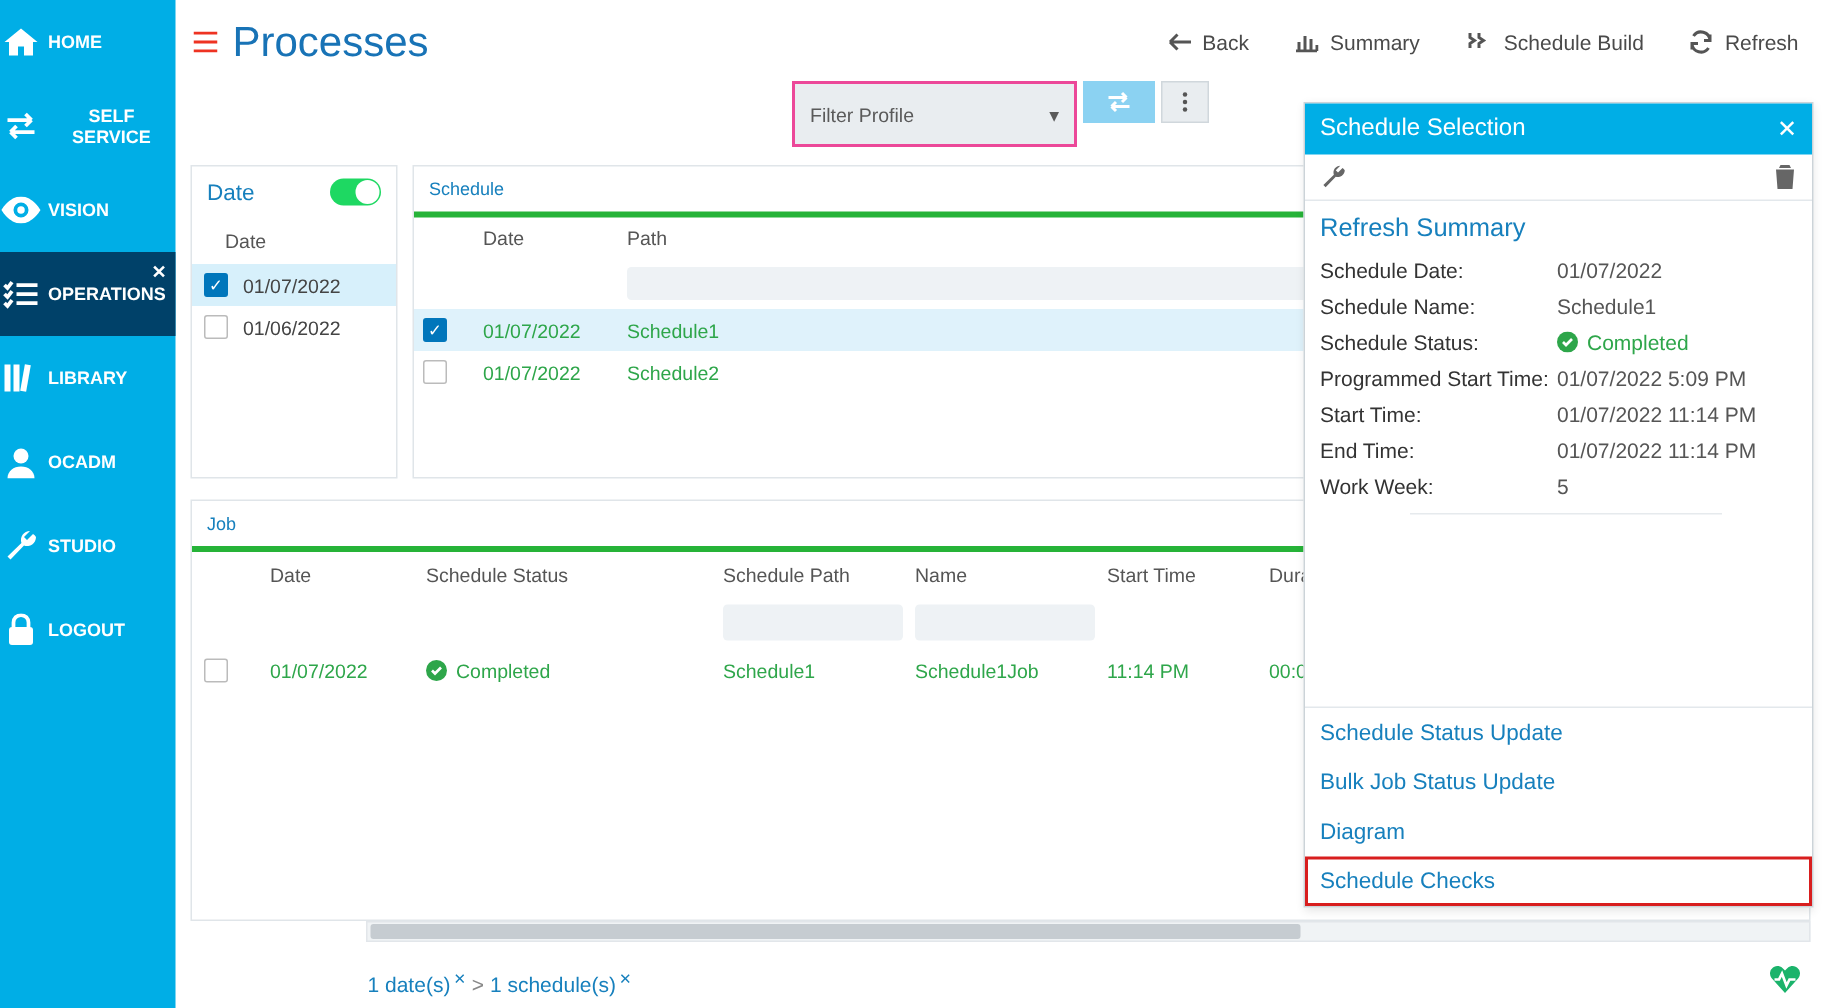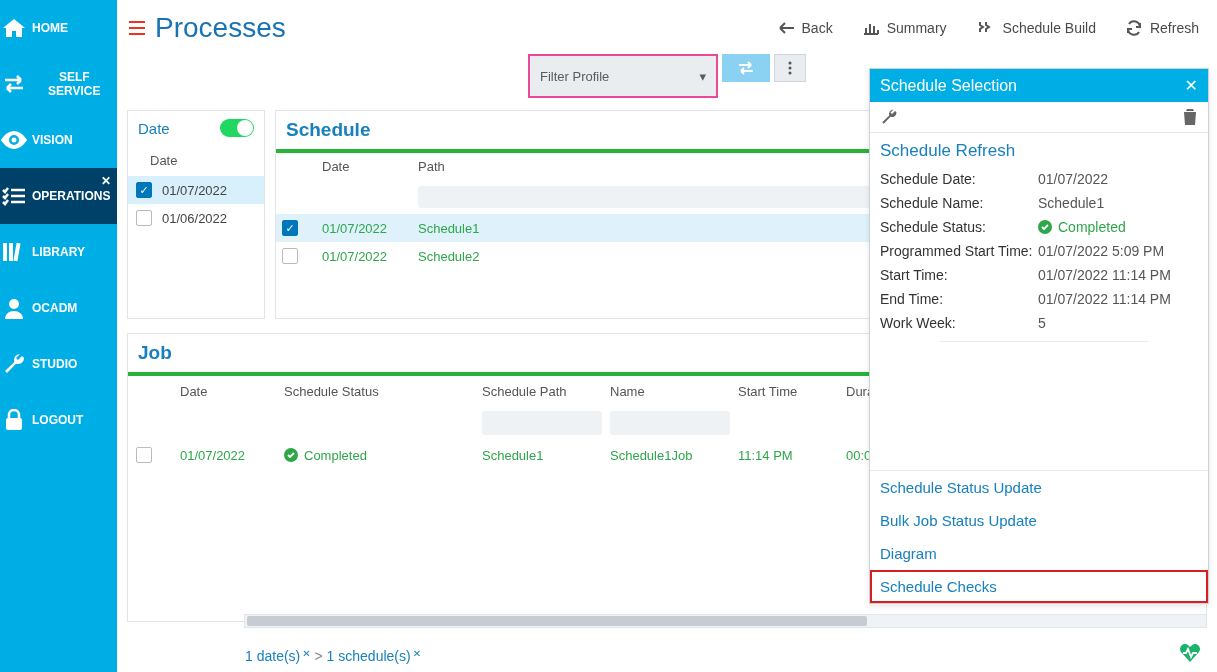--- a/index.html
+++ b/index.html
@@ -31,21 +31,21 @@
   .date-panel-hdr { display: flex; align-items: center; justify-content: space-between; padding: 8px 10px; color: #1780bd; font-size: 15px; }
   .toggle { width: 34px; height: 18px; background: #1ed862; border-radius: 9px; position: relative; }
   .toggle::after { content: ""; position: absolute; right: 1px; top: 1px; width: 16px; height: 16px; background: #fff; border-radius: 50%; }
   .date-panel-col { padding: 8px 22px; font-size: 13px; color: #555; }
   .date-row { display: flex; align-items: center; gap: 10px; padding: 6px 8px; font-size: 13px; color: #444; }
   .date-row.selected { background: #d7f0fb; }
   .cb { width: 16px; height: 16px; border: 1px solid #bbb; background: #fff; border-radius: 2px; display: inline-flex; align-items: center; justify-content: center; }
   .cb.checked { background: #0076bb; border-color: #0076bb; color: #fff; font-size: 11px; }
 
   .sched-panel { flex: 1; border: 1px solid #e0e5e9; background: #fff; position: relative; }
-  .panel-title { padding: 8px 10px; color: #1780bd; font-size: 19px; font-weight: bold; }
+  .panel-title { padding: 8px 10px; color: #1780bd; font-size: 12px; }
   .green-bar { height: 4px; background: #26b338; }
   .sched-head, .sched-row { display: grid; grid-template-columns: 40px 96px 1fr 120px; align-items: center; padding: 6px 6px; font-size: 13px; }
   .sched-head { color: #555; }
   .sched-row { color: #2ea64a; }
   .sched-row.sel { background: #dff2fb; }
   .filter-box { height: 22px; background: #eef2f5; border-radius: 3px; }
   .status-cell { display: inline-flex; align-items: center; gap: 6px; color: #2ea64a; }
   .status-cell.clip { overflow: hidden; white-space: nowrap; }
 
   .job-panel { margin: 14px 10px 0; border: 1px solid #e0e5e9; background: #fff; }
@@ -347,21 +347,21 @@
       <svg width="18" height="18" viewBox="0 0 24 24" fill="#666">
           <path d="M22 6a6 6 0 0 1-8 5.7L5 21l-2-2 9.3-9A6 6 0 0 1 18 2l-4 4 2 2 4-4a6 6 0 0 1 2 2Z"></path>
         </svg>
     </span>
     <span>
       <svg width="16" height="18" viewBox="0 0 16 18" fill="#666">
           <path d="M2 4h12l-1 13H3L2 4Zm3-3h6l1 2H4l1-2Z"></path>
         </svg>
     </span>
   </div>
-  <div class="side-title">Schedule Refresh</div>
+  <div class="side-title">Refresh Summary</div>
   <div class="kv">
       <span class="k">Schedule Date:</span>
       <span class="v">01/07/2022</span>
     </div>
   <div class="kv">
       <span class="k">Schedule Name:</span>
       <span class="v">Schedule1</span>
     </div>
   <div class="kv">
       <span class="k">Schedule Status:</span>

